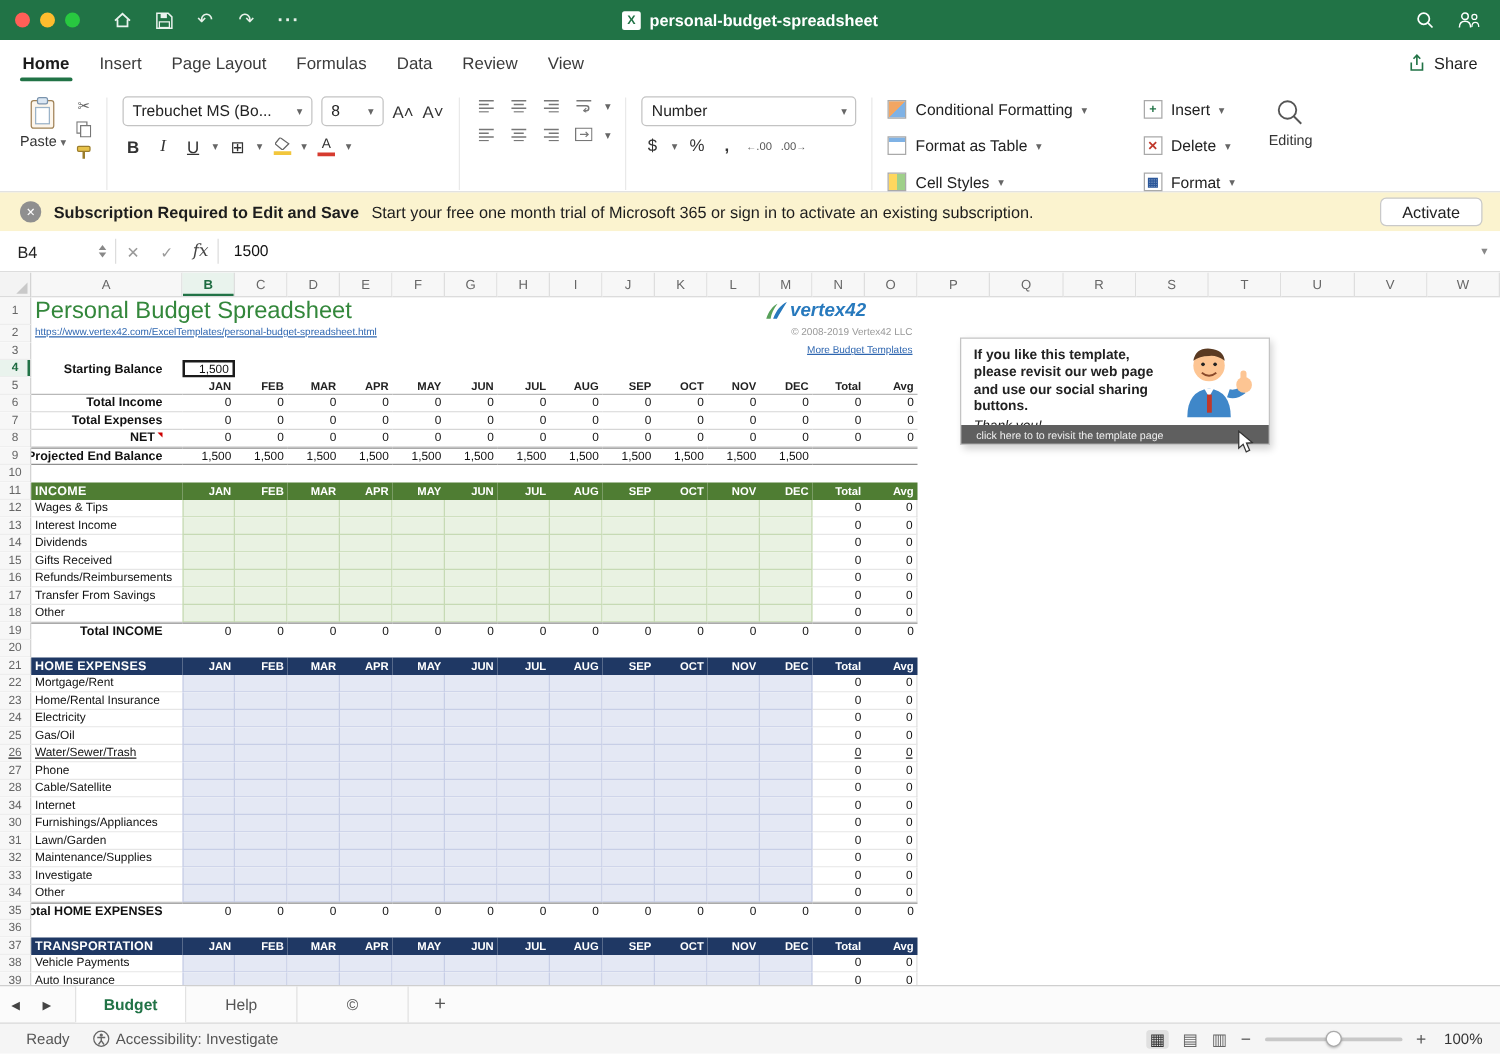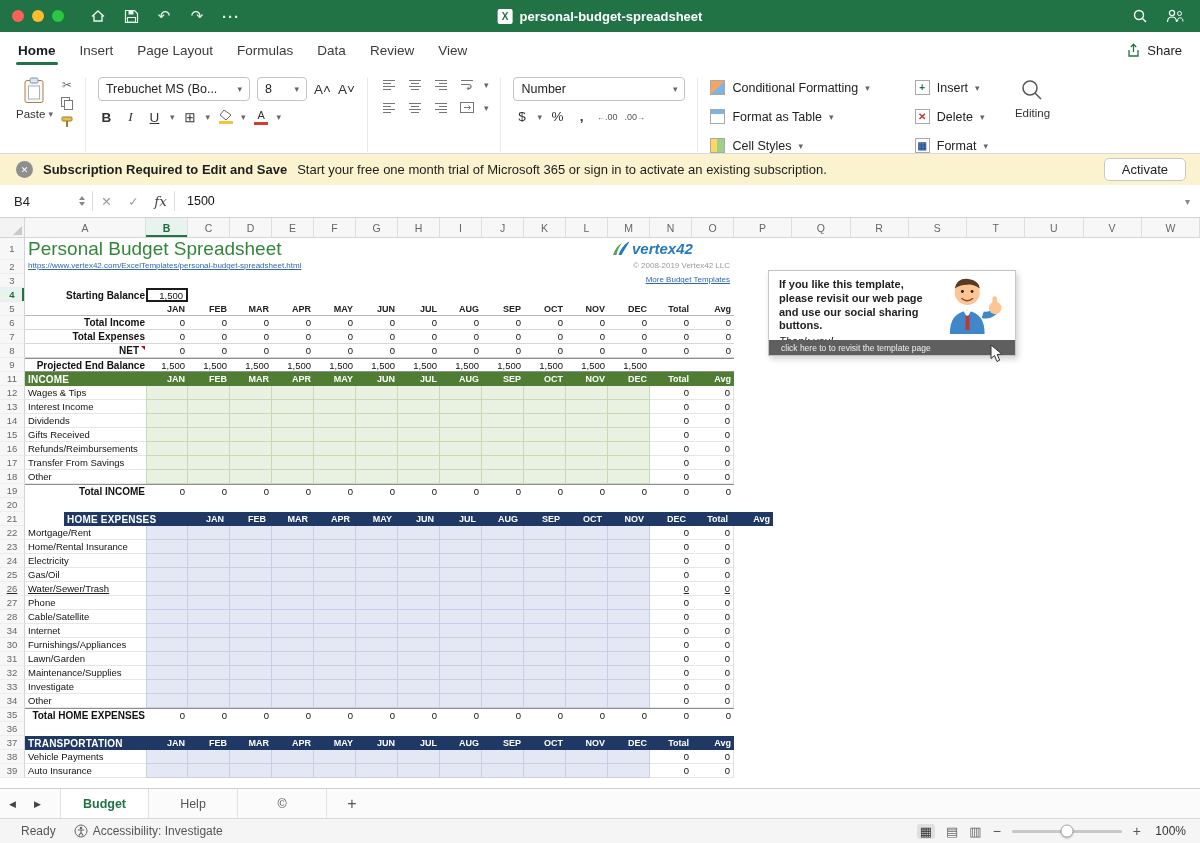--- a/index.html
+++ b/index.html
@@ -82,21 +82,21 @@
   .sheet { position:relative; height:570px; overflow:hidden; background:#fff; }
   .chrow { display:flex; height:20px; }
   .corner { position:relative; background:#f3f3f3; border-right:1px solid #d4d4d4; border-bottom:1px solid #d4d4d4; flex:0 0 25px; }
   .corner::after { content:""; position:absolute; right:2px; bottom:2px; border-left:9px solid transparent; border-bottom:9px solid #c9c9c9; }
   .chcell { flex:0 0 auto; border-right:1px solid #dedede; border-bottom:1px solid #d4d4d4; background:#f7f7f7; color:#666; font-size:10.5px; display:flex; align-items:center; justify-content:center; }
   .chcell.active { background:#e9f3ed; color:#1d6b40; font-weight:bold; box-shadow:inset 0 -2px 0 var(--excel-green,#217346); }
   .grow { display:flex; position:relative; background:#fff; }
   .gut { flex:0 0 25px; background:#f7f7f7; border-right:1px solid #d4d4d4; border-bottom:1px solid #ededed; color:#666; font-size:9.5px; display:flex; align-items:center; justify-content:center; }
   .gut.active { background:#e9f3ed; color:#1d6b40; font-weight:bold; box-shadow:inset -2px 0 0 var(--excel-green,#217346); }
   .gcell { flex:0 0 auto; display:flex; align-items:center; overflow:hidden; white-space:nowrap; font-size:9.5px; color:#111; }
-  .lblcell { justify-content:flex-end; font-weight:bold; font-size:10px; padding-right:1px; }
+  .lblcell { justify-content:flex-end; font-weight:bold; font-size:10px; padding-right:16px; }
   .numcell { justify-content:flex-end; padding-right:3px; }
   .sumrow .gcell { border-bottom:1px solid #d6d6d6; }
   .mheadrow .gcell { border-bottom:1px solid #b8b8b8; }
   .monhdr { justify-content:flex-end; font-weight:bold; font-size:9px; padding-right:3px; color:#222; }
   .projrow .gcell { border-top:1px solid #8f8f8f; border-bottom:1px solid #8f8f8f; }
   .shead .gcell { color:#fff; }
   .shead.green .gcell { background:var(--sec-green,#4f7d33); }
   .shead.blue .gcell { background:var(--sec-blue,#1f3864); }
   .shl { font-weight:bold; font-size:10px; padding-left:3px; letter-spacing:.2px; }
   .shm { justify-content:flex-end; font-weight:bold; font-size:9px; padding-right:3px; }
@@ -552,20 +552,23 @@
         <div class="gcell numcell" style="flex: 0 0 42px;">1,500</div>
         <div class="gcell numcell" style="flex: 0 0 42px;">1,500</div>
         <div class="gcell numcell" style="flex: 0 0 42px;">1,500</div>
         <div class="gcell numcell" style="flex: 0 0 42px;">1,500</div>
         <div class="gcell numcell" style="flex: 0 0 42px;">1,500</div>
         <div class="gcell numcell" style="flex: 0 0 42px;">1,500</div>
         <div class="gcell numcell" style="flex: 0 0 42px;">1,500</div>
         <div class="gcell numcell" style="flex: 0 0 42px;"></div>
         <div class="gcell numcell" style="flex: 0 0 42px;"></div>
       </div>
+      <div class="grow" style="height: 14px;">
+        <div class="gut">10</div>
+      </div>
       <div class="grow shead green" style="height: 14px;">
         <div class="gut">11</div>
         <div class="gcell shl" style="flex: 0 0 121px;">INCOME</div>
         <div class="gcell shm" style="flex: 0 0 42px;">JAN</div>
         <div class="gcell shm" style="flex: 0 0 42px;">FEB</div>
         <div class="gcell shm" style="flex: 0 0 42px;">MAR</div>
         <div class="gcell shm" style="flex: 0 0 42px;">APR</div>
         <div class="gcell shm" style="flex: 0 0 42px;">MAY</div>
         <div class="gcell shm" style="flex: 0 0 42px;">JUN</div>
         <div class="gcell shm" style="flex: 0 0 42px;">JUL</div>
@@ -719,21 +722,21 @@
         <div class="gcell numcell" style="flex: 0 0 42px;">0</div>
         <div class="gcell numcell" style="flex: 0 0 42px;">0</div>
         <div class="gcell numcell" style="flex: 0 0 42px;">0</div>
         <div class="gcell numcell" style="flex: 0 0 42px;">0</div>
       </div>
       <div class="grow" style="height: 14px;">
         <div class="gut">20</div>
       </div>
       <div class="grow shead blue" style="height: 14px;">
         <div class="gut">21</div>
-        <div class="gcell shl" style="flex: 0 0 121px; margin-left: 39px;">HOME EXPENSES</div>
+        <div class="gcell shl" style="flex: 0 0 121px;">HOME EXPENSES</div>
         <div class="gcell shm" style="flex: 0 0 42px;">JAN</div>
         <div class="gcell shm" style="flex: 0 0 42px;">FEB</div>
         <div class="gcell shm" style="flex: 0 0 42px;">MAR</div>
         <div class="gcell shm" style="flex: 0 0 42px;">APR</div>
         <div class="gcell shm" style="flex: 0 0 42px;">MAY</div>
         <div class="gcell shm" style="flex: 0 0 42px;">JUN</div>
         <div class="gcell shm" style="flex: 0 0 42px;">JUL</div>
         <div class="gcell shm" style="flex: 0 0 42px;">AUG</div>
         <div class="gcell shm" style="flex: 0 0 42px;">SEP</div>
         <div class="gcell shm" style="flex: 0 0 42px;">OCT</div>

